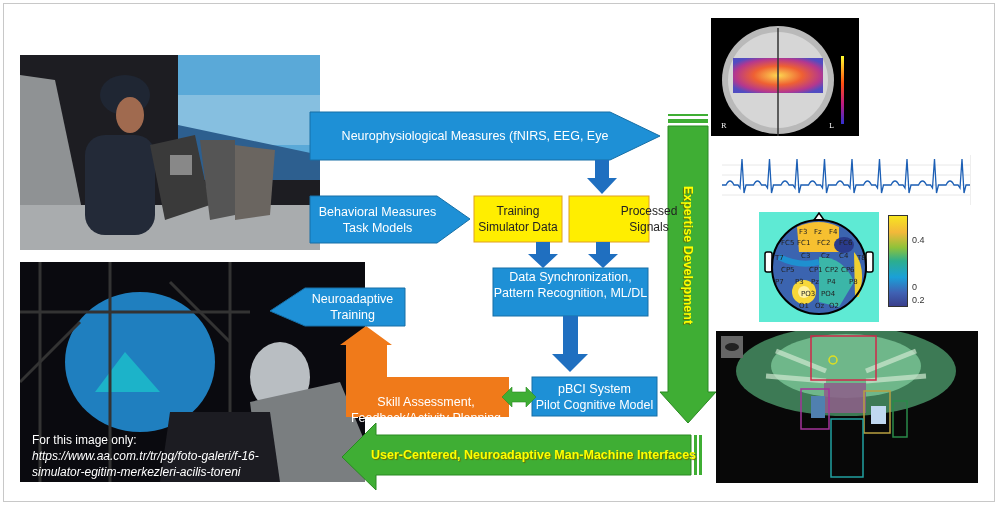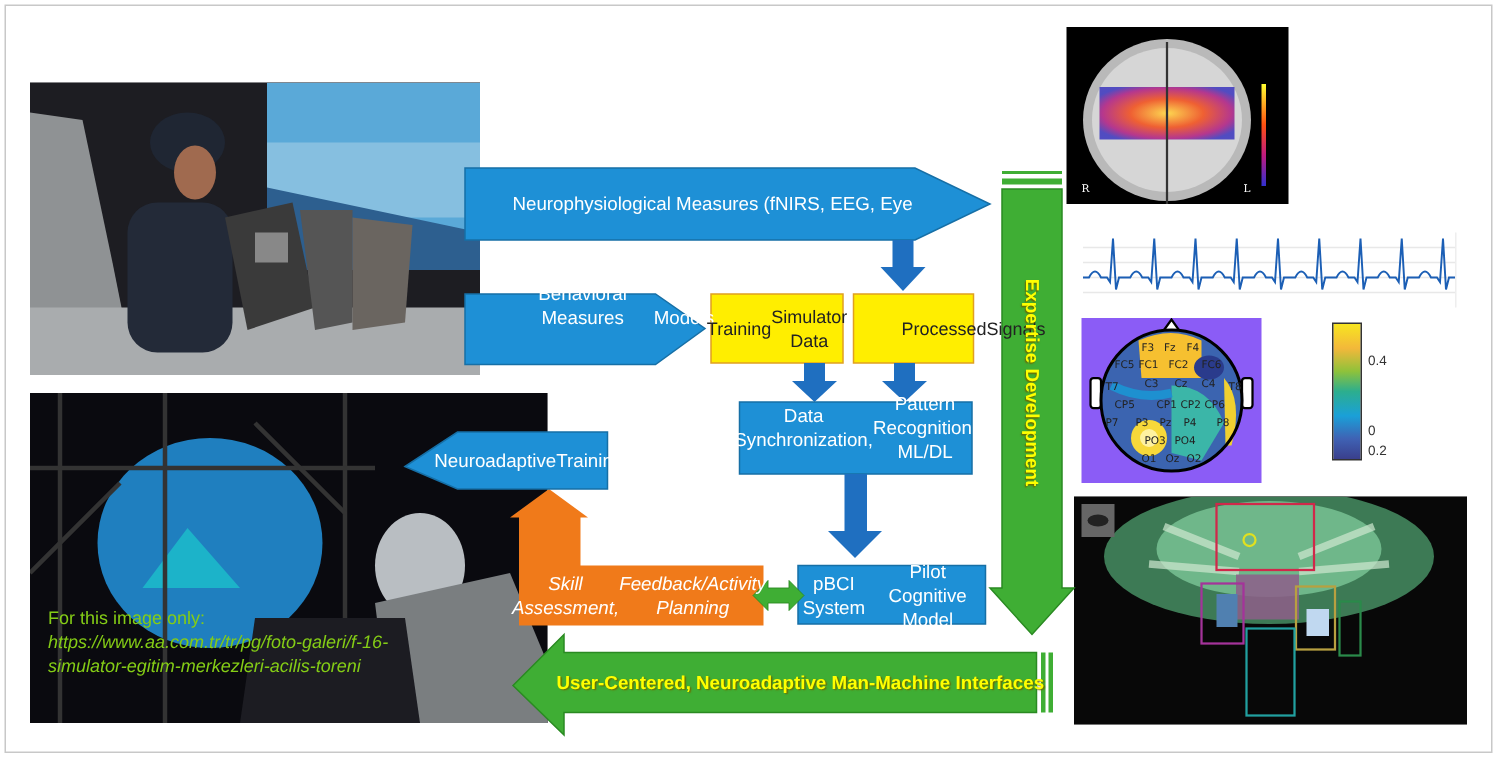--- a/index.html
+++ b/index.html
@@ -1,19 +1,19 @@
 <!DOCTYPE html>
 <html><head>
 <meta charset="utf-8">
 <style>
   html,body{margin:0;padding:0;background:#fff;}
   body{width:1000px;height:507px;position:relative;overflow:hidden;font-family:"Liberation Sans","DejaVu Sans",sans-serif;}
   .frame{position:absolute;left:3px;top:3px;width:992px;height:499px;border:1px solid #c8c8c8;box-sizing:border-box;}
   .abs{position:absolute;}
-  .txt{position:absolute;color:#fff;text-align:center;font-size:12.5px;line-height:16px;display:flex;align-items:center;justify-content:center;flex-direction:row;}
+  .txt{position:absolute;color:#fff;text-align:center;font-size:12.5px;line-height:16px;display:flex;align-items:center;justify-content:center;flex-direction:column;}
   .txt span{display:block;}
   .photo{position:absolute;overflow:hidden;}
   svg{position:absolute;left:0;top:0;}
   .ylw{color:#ffff00;font-weight:bold;text-shadow:1px 1px 1px #6b6b00;}
 </style>
 </head>
 <body>
 
 <div class="frame"></div>
 
@@ -49,21 +49,21 @@
         <line x1="90" y1="0" x2="90" y2="220"></line>
       <line x1="210" y1="0" x2="210" y2="220"></line>
         <line x1="0" y1="50" x2="230" y2="50"></line>
       <line x1="0" y1="120" x2="60" y2="60"></line>
         <line x1="150" y1="20" x2="210" y2="80"></line>
     </g>
     <ellipse cx="260" cy="115" rx="30" ry="35" fill="#b9bec2"></ellipse>
     <polygon points="230,140 320,120 345,180 345,220 240,220" fill="#7a7e80"></polygon>
     <polygon points="150,150 250,150 260,220 140,220" fill="#1c1c22"></polygon>
   </svg>
-  <div class="abs" style="left:12px;top:142px;color:#84cc16;font-size:12px;line-height:16px;">
+  <div class="abs" style="left:12px;top:170px;color:#ffffff;font-size:12px;line-height:16px;">
     <div>For this image only:</div>
     <div style="font-style:italic;">https://www.aa.com.tr/tr/pg/foto-galeri/f-16-</div>
     <div style="font-style:italic;">simulator-egitim-merkezleri-acilis-toreni</div>
   </div>
 </div>
 
 <div class="photo" style="left:711px;top:18px;width:148px;height:118px;background:#000;">
   <svg width="148" height="118" viewBox="0 0 148 118">
     <defs>
       <radialGradient id="heat" cx="50%" cy="50%" r="60%">
@@ -94,21 +94,21 @@
     <g stroke="#e8e8e8" stroke-width="1">
         <line x1="0" y1="10" x2="248" y2="10"></line>
         <line x1="0" y1="20" x2="248" y2="20"></line>
         <line x1="0" y1="30" x2="248" y2="30"></line>
         <line x1="0" y1="40" x2="248" y2="40"></line>
       </g>
     <path id="ecg-path" fill="none" stroke="#1c5fb5" stroke-width="1.3" d="M0,30 L4,30 Q8,22 12,30 L16,30 L18,33 L20,4 L22,38 L24,30 L27,30 L31.5,30 Q35.5,22 39.5,30 L43.5,30 L45.5,33 L47.5,4 L49.5,38 L51.5,30 L54.5,30 L59,30 Q63,22 67,30 L71,30 L73,33 L75,4 L77,38 L79,30 L82,30 L86.5,30 Q90.5,22 94.5,30 L98.5,30 L100.5,33 L102.5,4 L104.5,38 L106.5,30 L109.5,30 L114,30 Q118,22 122,30 L126,30 L128,33 L130,4 L132,38 L134,30 L137,30 L141.5,30 Q145.5,22 149.5,30 L153.5,30 L155.5,33 L157.5,4 L159.5,38 L161.5,30 L164.5,30 L169,30 Q173,22 177,30 L181,30 L183,33 L185,4 L187,38 L189,30 L192,30 L196.5,30 Q200.5,22 204.5,30 L208.5,30 L210.5,33 L212.5,4 L214.5,38 L216.5,30 L219.5,30 L224,30 Q228,22 232,30 L236,30 L238,33 L240,4 L242,38 L244,30 L247,30 L248,30"></path>
   </svg>
 </div>
 
-<div class="photo" style="left:721px;top:212px;width:120px;height:110px;background:#8b5cf6;">
+<div class="photo" style="left:759px;top:212px;width:120px;height:110px;background:#5eead4;">
   <svg width="120" height="110" viewBox="0 0 120 110">
     <polygon points="55,8 60,1 65,8" fill="#fff" stroke="#000" stroke-width="1.5"></polygon>
     <rect x="6" y="40" width="7" height="20" rx="2" fill="#fff" stroke="#000" stroke-width="1.5"></rect>
     <rect x="107" y="40" width="7" height="20" rx="2" fill="#fff" stroke="#000" stroke-width="1.5"></rect>
     <circle cx="60" cy="55" r="47" fill="#3b64b0"></circle>
     <path d="M38,15 Q60,5 80,15 L80,40 L40,40 Z" fill="#f6c030"></path>
     <ellipse cx="85" cy="33" rx="10" ry="8" fill="#2a3b8c"></ellipse>
     <path d="M60,45 Q85,45 95,70 L80,95 L60,90 Z" fill="#3bb6a8"></path>
     <path d="M95,40 Q108,55 100,85 L96,85 Z" fill="#f0d030"></path>
     <circle cx="45" cy="80" r="12" fill="#f7d83a"></circle>
@@ -210,21 +210,21 @@
 
   <polygon points="342,457 376,423 376,435 691,435 691,475 376,475 376,490" fill="#3fae34" stroke="#2a8a22" stroke-width="1"></polygon>
   <rect x="694" y="435" width="3" height="40" fill="#3fae34"></rect>
   <rect x="699" y="435" width="3" height="40" fill="#3fae34"></rect>
 </svg>
 
 <div class="txt" style="left:310px;top:112px;width:330px;height:48px;">
   <span>Neurophysiological Measures (fNIRS, EEG, Eye</span>
 </div>
 
-<div class="txt" style="left:310px;top:180px;width:135px;height:47px;padding-left:36px;">
+<div class="txt" style="left:310px;top:196px;width:135px;height:47px;">
   <span>Behavioral Measures</span>
   <span>Task Models</span>
 </div>
 
 <div class="txt" style="left:474px;top:196px;width:88px;height:46px;color:#222;font-size:12px;">
   <span>Training</span>
   <span>Simulator Data</span>
 </div>
 
 <div class="txt" style="left:569px;top:196px;width:80px;height:46px;color:#222;font-size:12px;padding-left:40px;">
@@ -235,21 +235,21 @@
 <div class="txt" style="left:493px;top:268px;width:155px;height:34px;">
   <span>Data Synchronization,</span>
   <span>Pattern Recognition, ML/DL</span>
 </div>
 
 <div class="txt" style="left:532px;top:377px;width:125px;height:39px;">
   <span>pBCI System</span>
   <span>Pilot Cognitive Model</span>
 </div>
 
-<div class="txt" style="left:346px;top:377px;width:160px;height:40px;font-style:italic;">
+<div class="txt" style="left:346px;top:390px;width:160px;height:40px;">
   <span>Skill Assessment,</span>
   <span>Feedback/Activity Planning</span>
 </div>
 
 <div class="txt" style="left:300px;top:288px;width:105px;height:38px;">
   <span>Neuroadaptive</span>
   <span>Training</span>
 </div>
 
 <div class="abs ylw" style="left:688px;top:255px;width:200px;height:16px;margin-left:-100px;margin-top:-8px;text-align:center;font-size:12.5px;line-height:16px;transform:rotate(90deg);white-space:nowrap;">Expertise Development</div>

